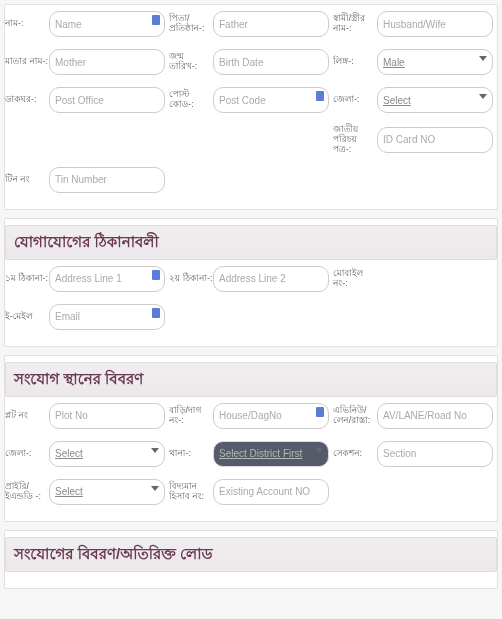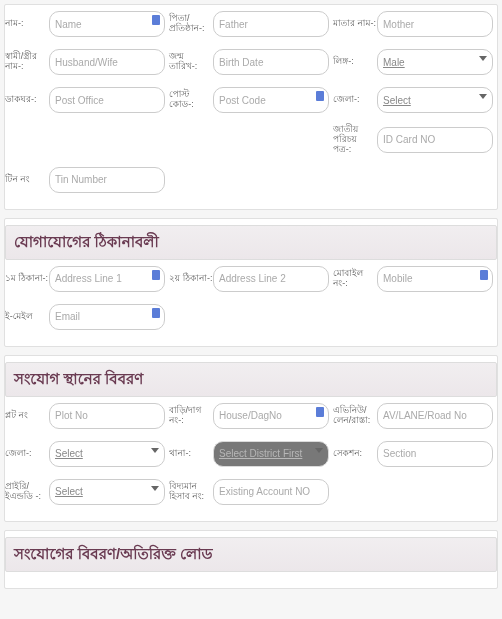--- a/index.html
+++ b/index.html
@@ -8,48 +8,48 @@
 .section-header { background: linear-gradient(#f1eef0, #ece7ea); border: 1px solid #ddd; padding: 4px 8px; font-size: 15px; font-weight: bold; color: #6a3b52; margin-bottom: 6px; border-radius: 2px; }
 .row { display: flex; flex-wrap: wrap; gap: 6px 4px; }
 .field { display: flex; align-items: center; width: 160px; margin-bottom: 6px; }
 .label { width: 44px; font-size: 9px; color: #666; line-height: 1.1; }
 .control { flex: 1; position: relative; }
 .input, .select { width: 100%; height: 26px; border: 1px solid #ccc; border-radius: 10px; font-size: 10px; padding: 2px 5px; color: #999; background: #fff; }
 .input::placeholder { color: #aaa; }
 .select { appearance: none; -webkit-appearance: none; background: #fff; color: #888; padding-right: 18px; text-decoration: underline; }
 .select-wrap { position: relative; }
 .select-wrap::after { content: ""; position: absolute; right: 6px; top: 7px; width: 0; height: 0; border-left: 4px solid transparent; border-right: 4px solid transparent; border-top: 5px solid #666; pointer-events: none; }
-.select.disabled { background: #404040; color: #999; }
+.select.disabled { background: #0f172a; color: #999; }
 .icon-badge { position: absolute; right: 4px; top: 3px; width: 10px; height: 12px; }
 .icon-badge svg { width: 10px; height: 12px; }
 </style>
 </head>
 <body>
 
 <div class="panel">
   <div class="row">
     <div class="field">
         <div class="label">নাম-:</div>
       <div class="control"><input class="input" placeholder="Name" style="">
         <span class="icon-badge"><svg viewBox="0 0 10 12">
               <rect x="1" y="1" width="8" height="10" fill="#5b7dd8" rx="1"></rect>
             </svg></span></div>
       </div>
     <div class="field">
         <div class="label">পিতা/প্রতিষ্ঠান-:</div>
       <div class="control"><input class="input" placeholder="Father" style=""></div>
       </div>
     <div class="field">
-        <div class="label">মাতার নাম-:</div>
-      <div class="control"><input class="input" placeholder="Mother" style=""></div>
+        <div class="label">স্বামী/স্ত্রীর নাম-:</div>
+      <div class="control"><input class="input" placeholder="Husband/Wife" style=""></div>
       </div>
 
     <div class="field">
-        <div class="label">স্বামী/স্ত্রীর নাম-:</div>
-      <div class="control"><input class="input" placeholder="Husband/Wife" style=""></div>
+        <div class="label">মাতার নাম-:</div>
+      <div class="control"><input class="input" placeholder="Mother" style=""></div>
       </div>
     <div class="field">
         <div class="label">জন্ম তারিখ-:</div>
       <div class="control"><input class="input" placeholder="Birth Date" style=""></div>
       </div>
     <div class="field">
         <div class="label">লিঙ্গ-:</div>
       <div class="control select-wrap"><select class="select"><option>Male</option></select></div>
       </div>
 
@@ -92,24 +92,20 @@
         <span class="icon-badge"><svg viewBox="0 0 10 12">
               <rect x="1" y="1" width="8" height="10" fill="#5b7dd8" rx="1"></rect>
             </svg></span></div>
       </div>
     <div class="field">
         <div class="label">২য় ঠিকানা-:</div>
       <div class="control"><input class="input" placeholder="Address Line 2" style=""></div>
       </div>
     <div class="field">
         <div class="label">মোবাইল নং-:</div>
-      <div class="control"><input class="input" placeholder="Mobile" style="">
-        <span class="icon-badge"><svg viewBox="0 0 10 12">
-              <rect x="1" y="1" width="8" height="10" fill="#5b7dd8" rx="1"></rect>
-            </svg></span></div>
       </div>
 
     <div class="field">
         <div class="label">ই-মেইল</div>
       <div class="control"><input class="input" placeholder="Email" style="">
         <span class="icon-badge"><svg viewBox="0 0 10 12">
               <rect x="1" y="1" width="8" height="10" fill="#5b7dd8" rx="1"></rect>
             </svg></span></div>
       </div>
   </div>

